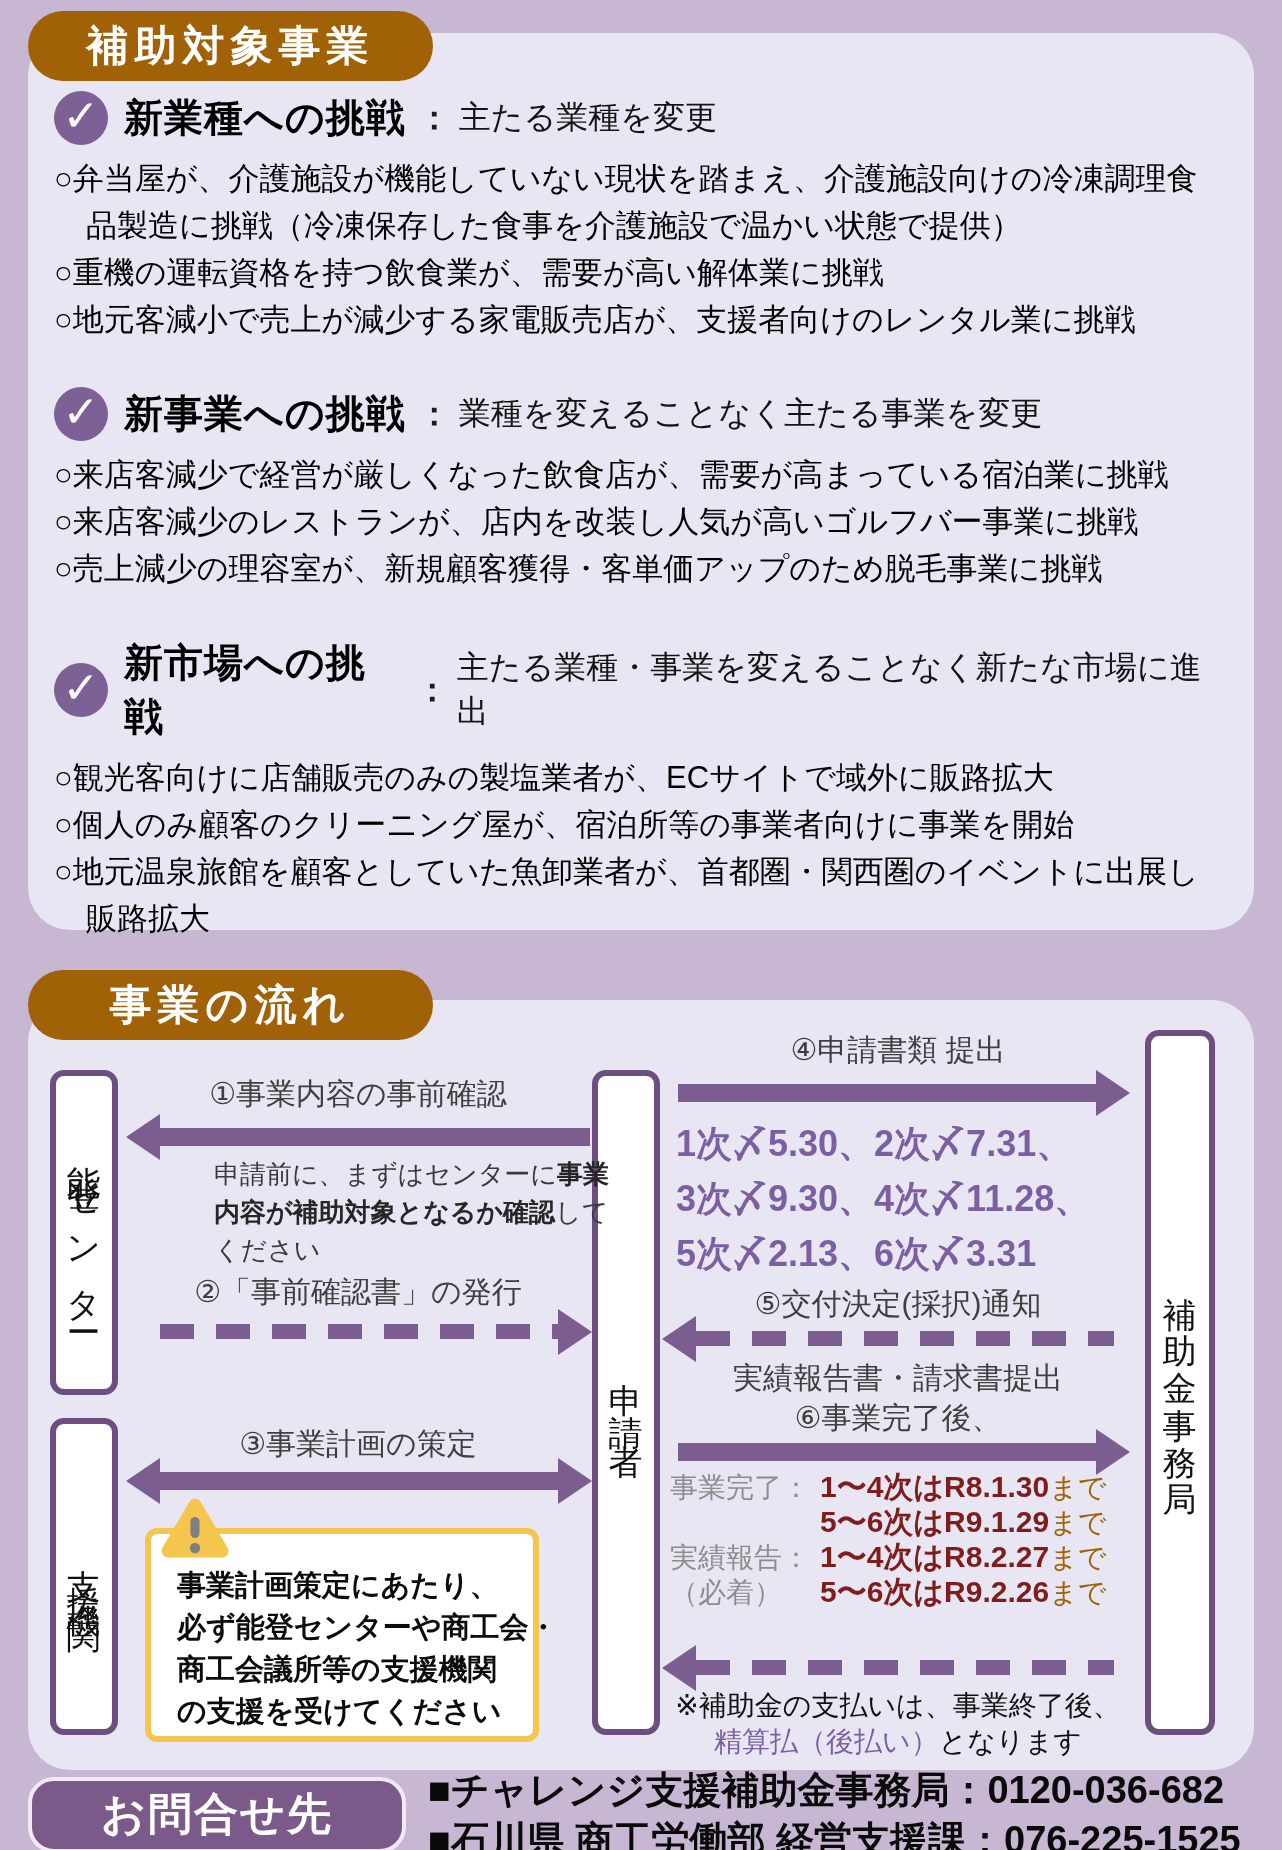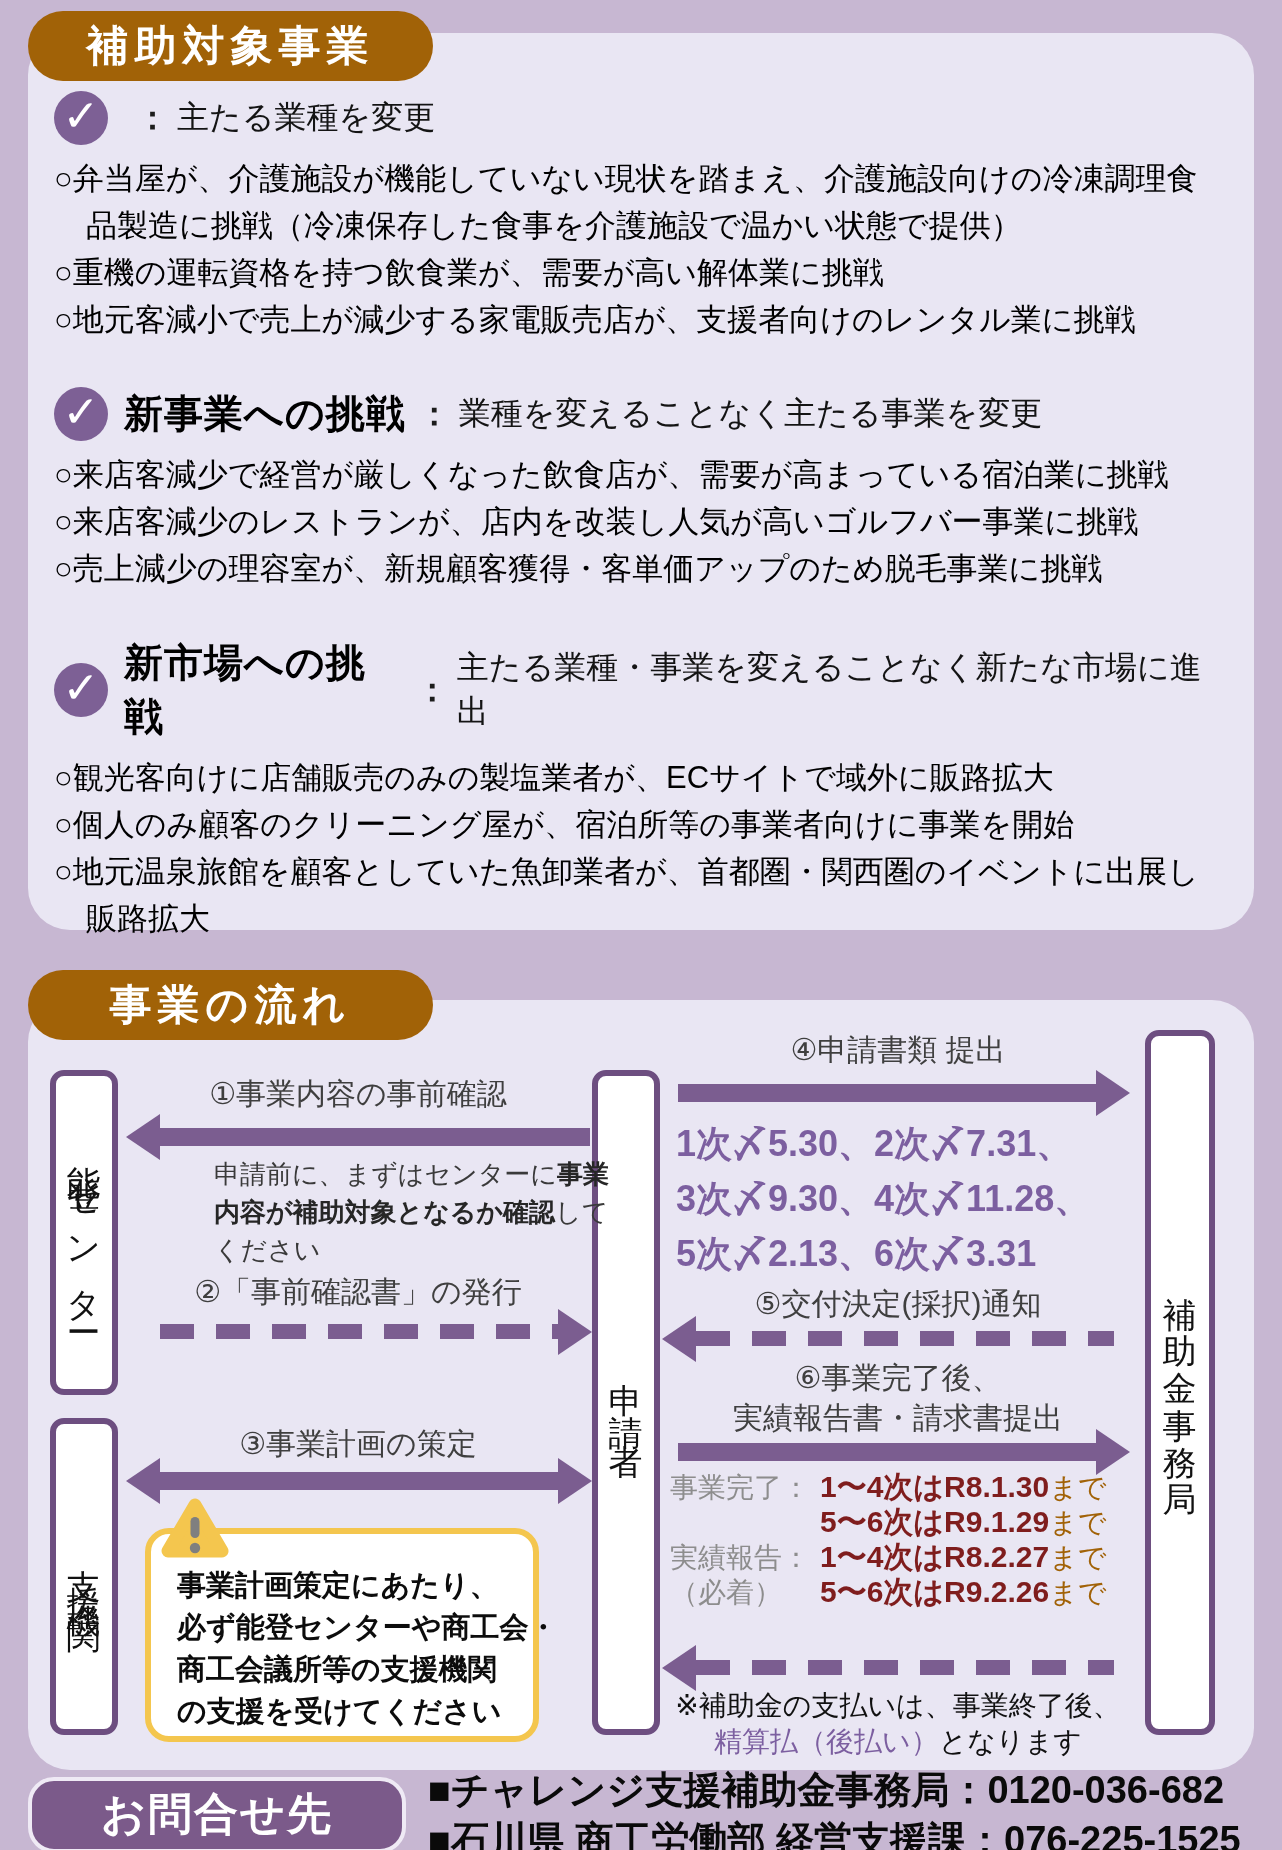--- a/index.html
+++ b/index.html
@@ -119,21 +119,21 @@
 
   .note7 {
     position:absolute; left:610px; top:688px; width:520px;
     text-align:center; font-size:28px; line-height:36px; color:#111;
   }
   .note7 .purple { color:#7c5fa0; }
 
   .warn-icon { position:absolute; left:133px; top:496px; width:68px; height:66px; z-index:3; }
   .warn-box {
     position:absolute; left:117px; top:528px; width:394px; height:214px;
-    background:#fff; border:6px solid #f4c64e; border-radius:24px;
+    background:#fff; border:6px solid #f4c64e; border-radius:12px;
     padding:30px 0 0 26px; box-sizing:border-box;
     font-size:29px; font-weight:800; line-height:42px; color:#0c0c0c;
     white-space:nowrap; z-index:2;
   }
 
   
   .contact { height:89px; display:flex; align-items:center; padding:0 28px; gap:22px; box-sizing:border-box; }
   .contact-pill {
     flex:none; width:378px; height:76px;
     background:#7b5a8a; border:4px solid #efeaf5; border-radius:26px;
@@ -151,20 +151,21 @@
     <div class="pill">
       <span>補助対象事業</span>
     </div>
     <div class="sec1-content">
 
       <div class="group">
         <div class="check-row">
           <span class="check-circle">
               <span class="check-glyph">✓</span>
             </span>
+          <span class="check-title">新業種への挑戦</span>
           <span class="check-colon">：</span>
           <span class="check-desc">主たる業種を変更</span>
         </div>
         <div class="bullet">○弁当屋が、介護施設が機能していない現状を踏まえ、介護施設向けの冷凍調理食品製造に挑戦（冷凍保存した食事を介護施設で温かい状態で提供）</div>
         <div class="bullet">○重機の運転資格を持つ飲食業が、需要が高い解体業に挑戦</div>
         <div class="bullet">○地元客減小で売上が減少する家電販売店が、支援者向けのレンタル業に挑戦</div>
       </div>
 
       <div class="group">
         <div class="check-row">
@@ -238,22 +239,22 @@
       <div class="deadlines">
         <div>1次〆5.30、2次〆7.31、</div>
         <div>3次〆9.30、4次〆11.28、</div>
         <div>5次〆2.13、6次〆3.31</div>
       </div>
 
       <div class="flow-label l5">⑤交付決定(採択)通知</div>
       <div class="arrow dashed point-left a5"></div>
 
       <div class="flow-label l6">
+        <div>実績報告書・請求書提出</div>
         <div>⑥事業完了後、</div>
-        <div>実績報告書・請求書提出</div>
       </div>
       <div class="arrow solid point-right a6"></div>
       <div class="sched">
         <div class="srow">
           <span class="slabel">事業完了：</span>
           <span class="sdate">1〜4次はR8.1.30</span>
           <span class="ssuffix">まで</span>
         </div>
         <div class="srow">
           <span class="slabel"></span>

